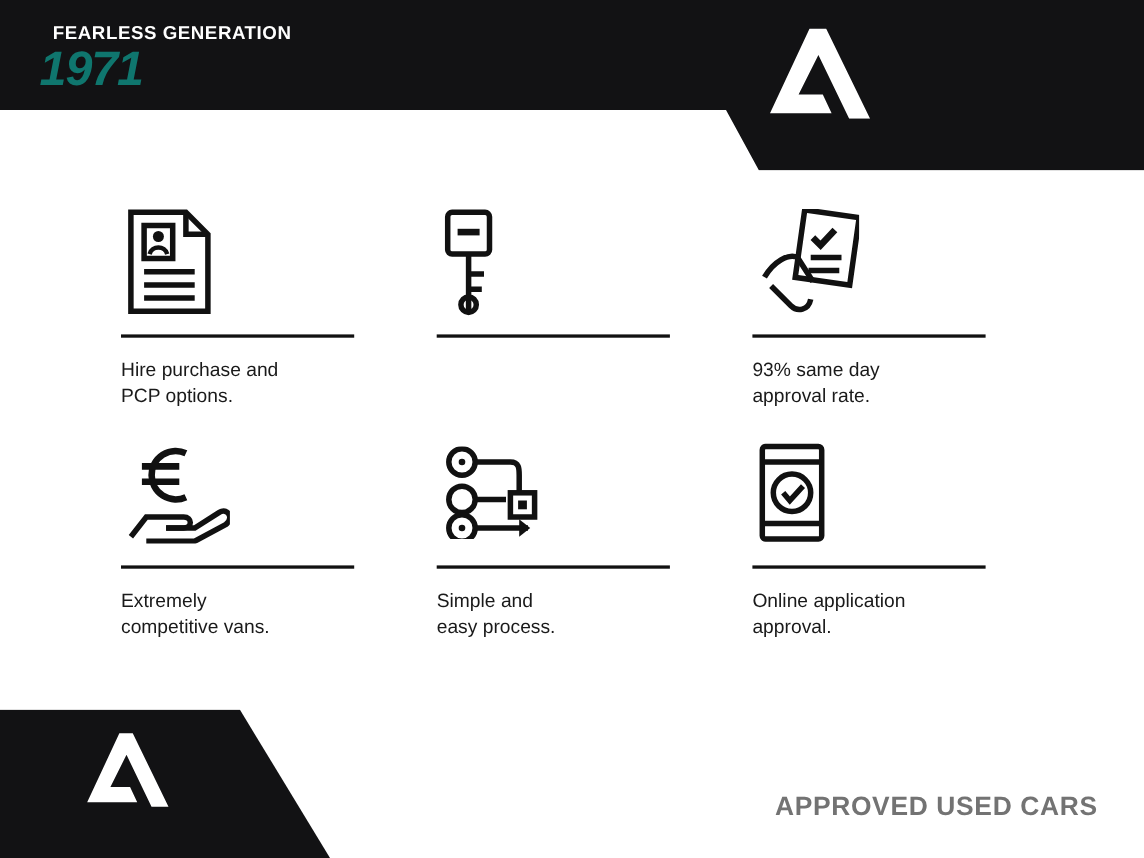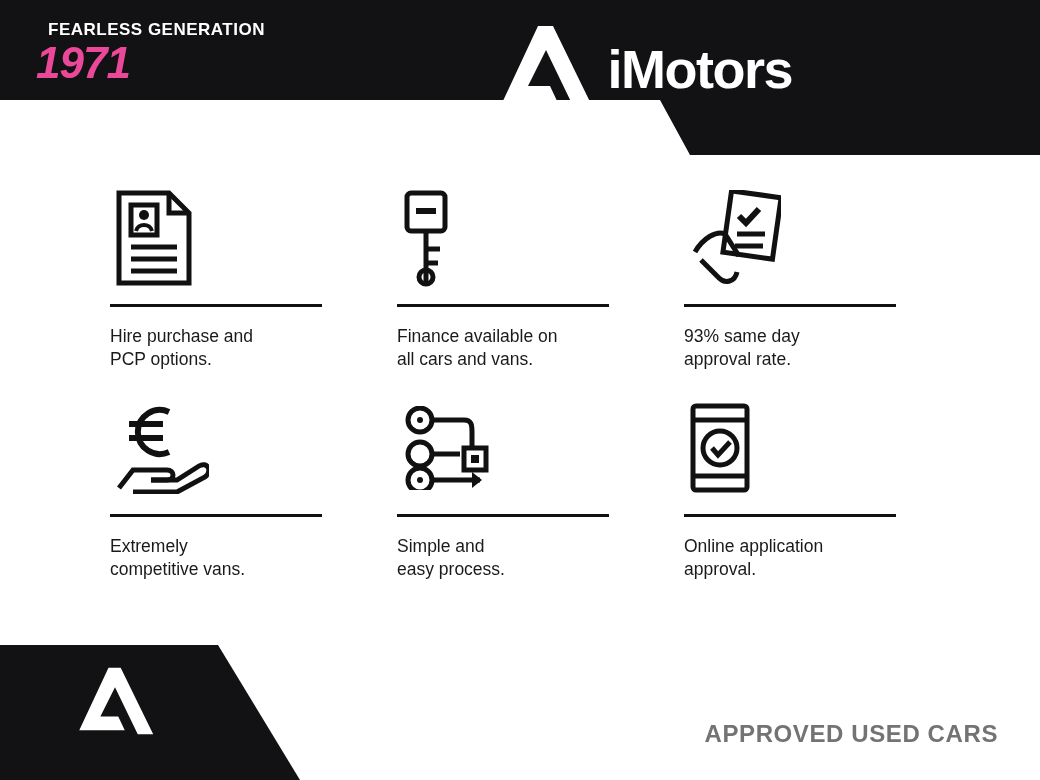--- a/index.html
+++ b/index.html
@@ -29,21 +29,21 @@
     position:absolute;
     left:48px; top:20px;
     color:#ffffff;
     font-size:17px;
     font-weight:bold;
     letter-spacing:0.5px;
   }
   .brand-year {
     position:absolute;
     left:36px; top:38px;
-    color:#ec4899;
+    color:#0f766e;
     font-size:44px;
     font-weight:bold;
     font-style:italic;
     letter-spacing:-1px;
   }
   .logo-block {
     position:absolute;
     right:40px; top:26px;
     display:flex;
     align-items:center;
@@ -124,21 +124,20 @@
 
   <div class="brand-tagline">FEARLESS GENERATION</div>
   <div class="brand-year">1971</div>
 
   <div class="logo-block">
     <span class="logo-mark">
       <svg width="96" height="82" viewBox="0 0 96 82" aria-hidden="true">
         <polygon points="40,0 55,0 95,82 76,82 48,24 30,60 52,60 60,77 4,77" fill="#ffffff"></polygon>
       </svg>
     </span>
-    <span class="logo-text">iMotors</span>
   </div>
 </div>
 
 <div class="features">
 
   <div class="feature">
     <div class="feature-icon">
       <svg width="78" height="98" viewBox="0 0 78 98" fill="none" stroke="#111" stroke-width="5">
         <path d="M4 4 H54 L74 24 V94 H4 Z"></path>
         <path d="M54 4 V24 H74"></path>
@@ -158,22 +157,20 @@
       <svg width="48" height="98" viewBox="0 0 48 98" fill="none" stroke="#111" stroke-width="5">
         <rect x="5" y="4" width="38" height="38" rx="4"></rect>
         <rect x="14" y="19" width="20" height="6" fill="#111" stroke="none"></rect>
         <path d="M24 42 V94"></path>
         <path d="M24 60 H38"></path>
         <path d="M24 74 H36"></path>
         <circle cx="24" cy="88" r="7"></circle>
       </svg>
     </div>
     <div class="feature-rule"></div>
-    <div class="feature-label">Finance available on
-all cars and vans.</div>
   </div>
 
   <div class="feature">
     <div class="feature-icon">
       <svg width="92" height="96" viewBox="0 0 92 96" fill="none" stroke="#111" stroke-width="5">
         <rect x="38" y="4" width="50" height="62" transform="rotate(8 63 35)"></rect>
         <path d="M50 26 l7 7 l13 -14" stroke-width="6"></path>
         <path d="M48 44 H76 M46 56 H74"></path>
         <path d="M6 62 c8 -14 22 -22 30 -18 l14 22" stroke-width="5"></path>
         <path d="M12 70 l18 18 c6 6 16 4 18 -6" stroke-width="5"></path>

